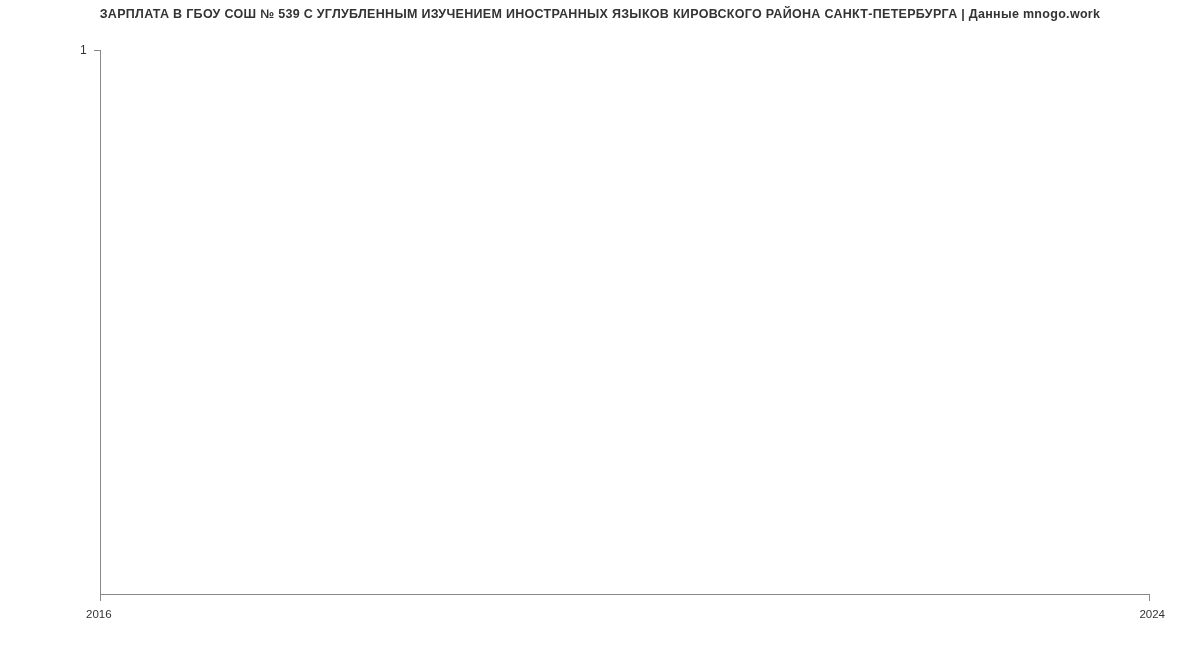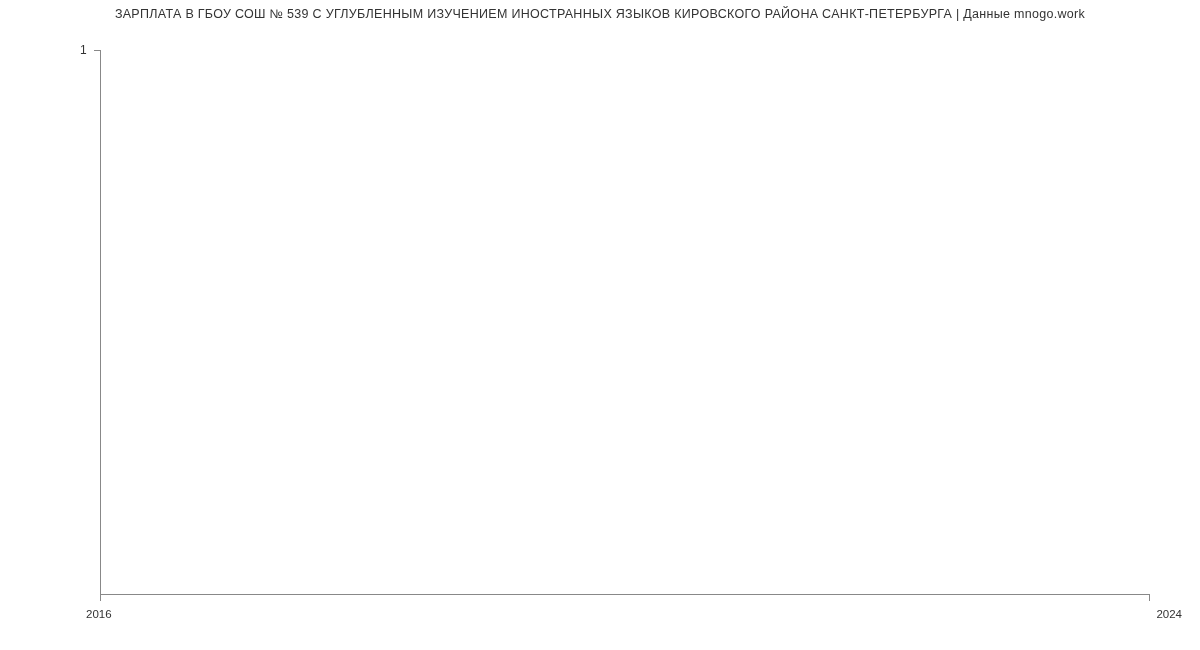--- a/index.html
+++ b/index.html
@@ -15,21 +15,21 @@
       height: 100%;
       position: relative;
     }
     .chart-title {
       position: absolute;
       top: 7px;
       left: 0;
       right: 0;
       text-align: center;
       font-size: 12.5px;
-      font-weight: normal;
+      font-weight: bold;
       color: #333333;
       letter-spacing: 0.3px;
     }
     .plot-area {
       position: absolute;
       top: 50px;
       left: 100px;
       right: 50px;
       bottom: 55px;
       border-left: 1px solid #888888;
@@ -49,21 +49,21 @@
       height: 1px;
       background: #888888;
     }
     .x-label {
       position: absolute;
       bottom: 30px;
       font-size: 11.5px;
       color: #333333;
     }
     .x-label.left { left: 86px; }
-    .x-label.right { right: 18px; }
+    .x-label.right { right: 35px; }
     .x-tick-mark {
       position: absolute;
       width: 1px;
       height: 6px;
       background: #888888;
       bottom: 49px;
     }
   </style>
 </head>
 <body>

